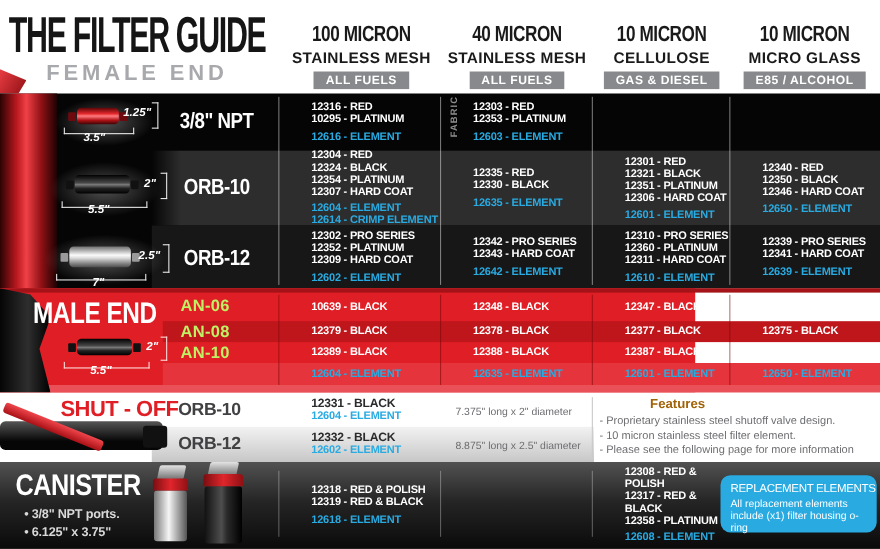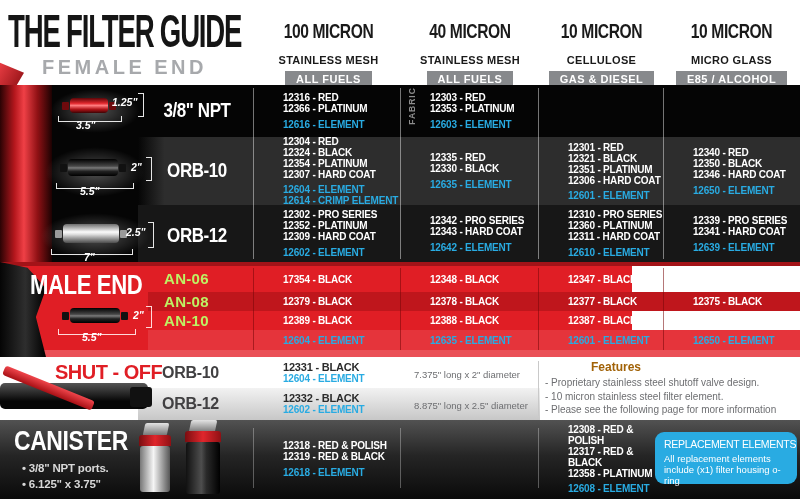--- a/index.html
+++ b/index.html
@@ -11,21 +11,21 @@
   .hdr{position:absolute;left:0;top:0;width:800px;height:85px;background:#fff;}
   .title{position:absolute;left:8px;top:4px;font-size:46px;font-weight:700;color:#151515;
          letter-spacing:-2px;transform:scaleX(.60);transform-origin:left top;white-space:nowrap;}
   .subtitle{position:absolute;left:42px;top:56px;font-size:20px;font-weight:700;
             color:#a7a9ac;letter-spacing:3.5px;white-space:nowrap;}
   .red-tip{position:absolute;left:0;top:58px;width:24px;height:27px;
            background:linear-gradient(120deg,#ef4046,#8f1014);
            clip-path:polygon(0 18%,100% 55%,70% 100%,0 100%);}
   .colhead{position:absolute;top:20px;text-align:center;color:#1a1a1a;}
   .ch-micron{font-size:20px;font-weight:700;letter-spacing:-.5px;transform:scaleX(.78);white-space:nowrap;}
-  .ch-media{font-size:11px;font-weight:700;letter-spacing:.3px;margin-top:11px;white-space:nowrap;}
+  .ch-media{font-size:14px;font-weight:700;letter-spacing:.3px;margin-top:1px;white-space:nowrap;}
   .fuel-badge{display:inline-block;margin-top:5px;background:#87898c;color:#fff;
               font-size:11px;font-weight:700;letter-spacing:.5px;padding:2px 11px;white-space:nowrap;}
 
   
   .cellcol1{left:255px;width:147px;} .cellcol2{left:402px;width:138px;}
   .cellcol3{left:540px;width:123px;} .cellcol4{left:665px;width:133px;}
   .cell{position:absolute;display:flex;flex-direction:column;justify-content:center;
         padding-left:28px;box-sizing:border-box;}
   .parts{color:#fff;font-weight:700;font-size:10px;line-height:11px;white-space:pre-line;letter-spacing:-.2px;}
   .elements{color:#29abe2;font-weight:700;font-size:10px;line-height:11px;margin-top:5px;
@@ -159,21 +159,21 @@
     </div>
     <div class="dimh" style="left:138px;top:8px;height:22px;"></div>
     <div class="dimlab" style="left:112px;top:11px;">1.25"</div>
     <div class="dimw" style="left:58px;top:31px;width:62px;"></div>
     <div class="dimlab" style="left:76px;top:34px;">3.5"</div>
     <div class="rowlabel" style="top:14px;">3/8" NPT</div>
     <div class="fabric">FABRIC</div>
 
     <div class="cell cellcol1" style="top:0;height:52px;">
       <div class="parts">12316 - RED
-12366 - PLATINUM</div>
+10295 - PLATINUM</div>
       <div class="elements">12616 - ELEMENT</div>
     </div>
     <div class="cell cellcol2" style="top:0;height:52px;">
       <div class="parts">12303 - RED
 12353 - PLATINUM</div>
       <div class="elements">12603 - ELEMENT</div>
     </div>
 
     <div class="glow" style="left:45px;top:62px;width:100px;height:50px;"></div>
     <div class="fglyph blackg" style="left:60px;top:74px;width:66px;height:17px;">
@@ -271,21 +271,21 @@
     </div>
     <div class="dimh" style="left:146px;top:44px;height:20px;border-color:#ffd9da;"></div>
     <div class="dimlab" style="left:133px;top:47px;">2"</div>
     <div class="dimw" style="left:58px;top:67px;width:76px;border-color:#ffd9da;"></div>
     <div class="dimlab" style="left:82px;top:69px;">5.5"</div>
 
     <div class="man" style="top:4px;height:26px;line-height:26px;">AN-06</div>
     <div class="man" style="top:30px;height:19px;line-height:19px;">AN-08</div>
     <div class="man" style="top:49px;height:19px;line-height:19px;">AN-10</div>
 
-    <div class="mcell cellcol1" style="top:4px;height:26px;">17354 - BLACK</div>
+    <div class="mcell cellcol1" style="top:4px;height:26px;">10639 - BLACK</div>
     <div class="mcell cellcol2" style="top:4px;height:26px;">12348 - BLACK</div>
     <div class="mcell cellcol3" style="top:4px;height:26px;">12347 - BLACK</div>
     <div class="mcell cellcol4" style="top:4px;height:26px;">12345 - BLACK</div>
 
     <div class="mcell cellcol1" style="top:30px;height:19px;">12379 - BLACK</div>
     <div class="mcell cellcol2" style="top:30px;height:19px;">12378 - BLACK</div>
     <div class="mcell cellcol3" style="top:30px;height:19px;">12377 - BLACK</div>
     <div class="mcell cellcol4" style="top:30px;height:19px;">12375 - BLACK</div>
 
     <div class="mcell cellcol1" style="top:49px;height:19px;">12389 - BLACK</div>

